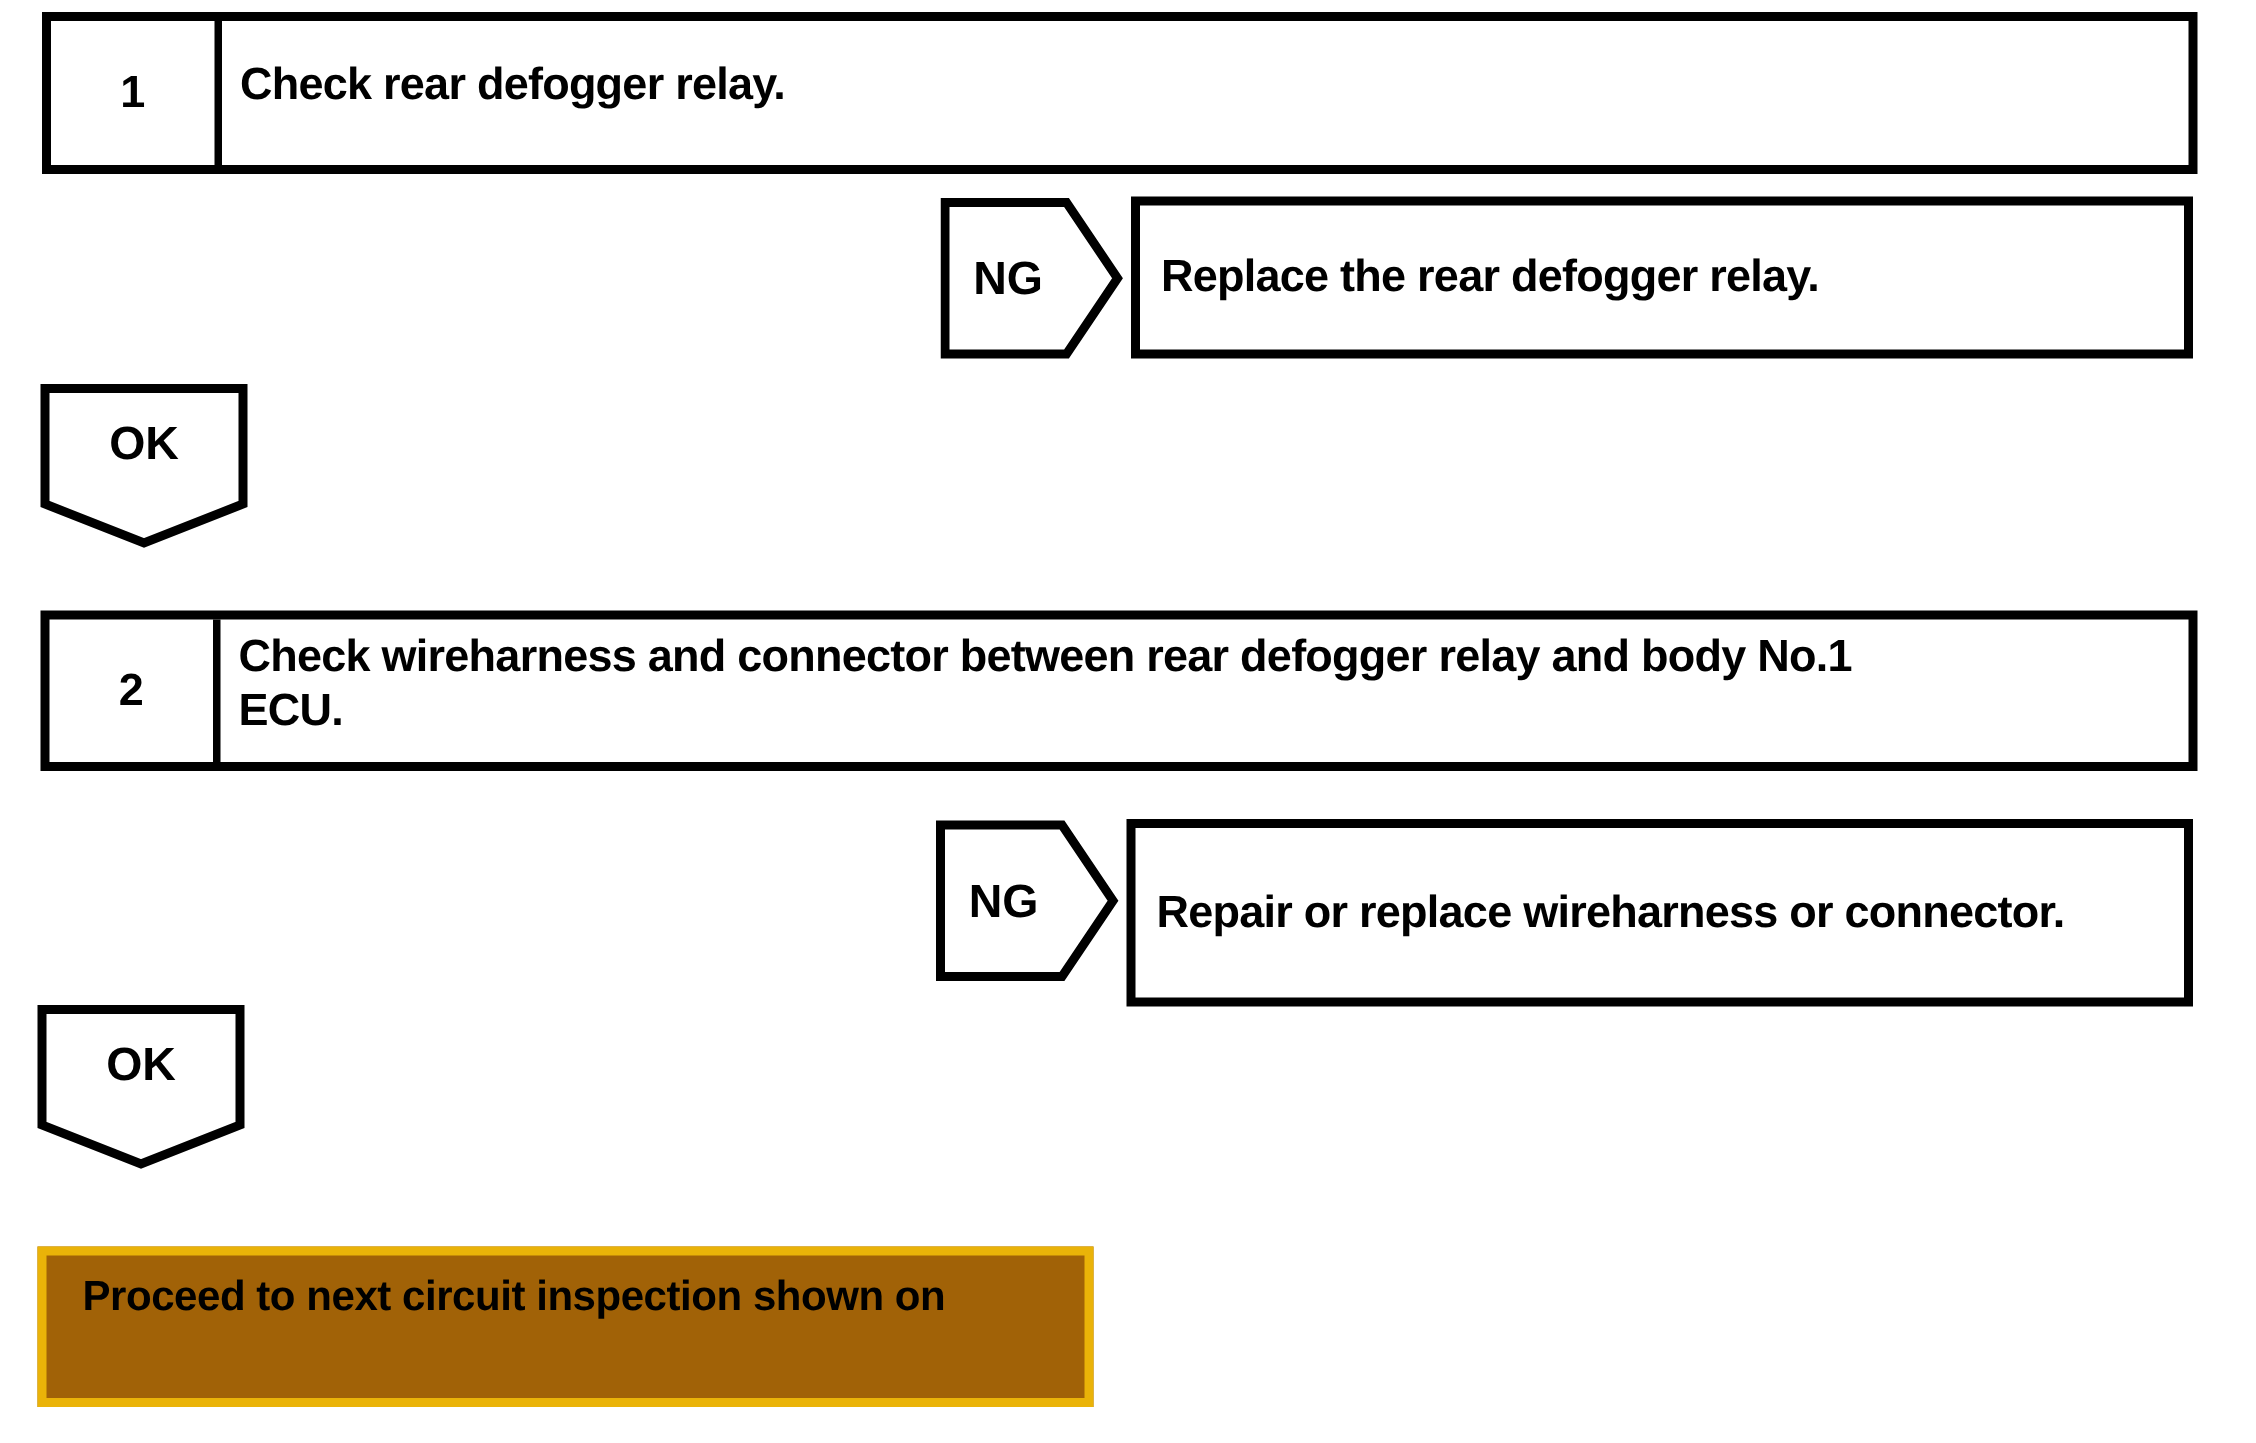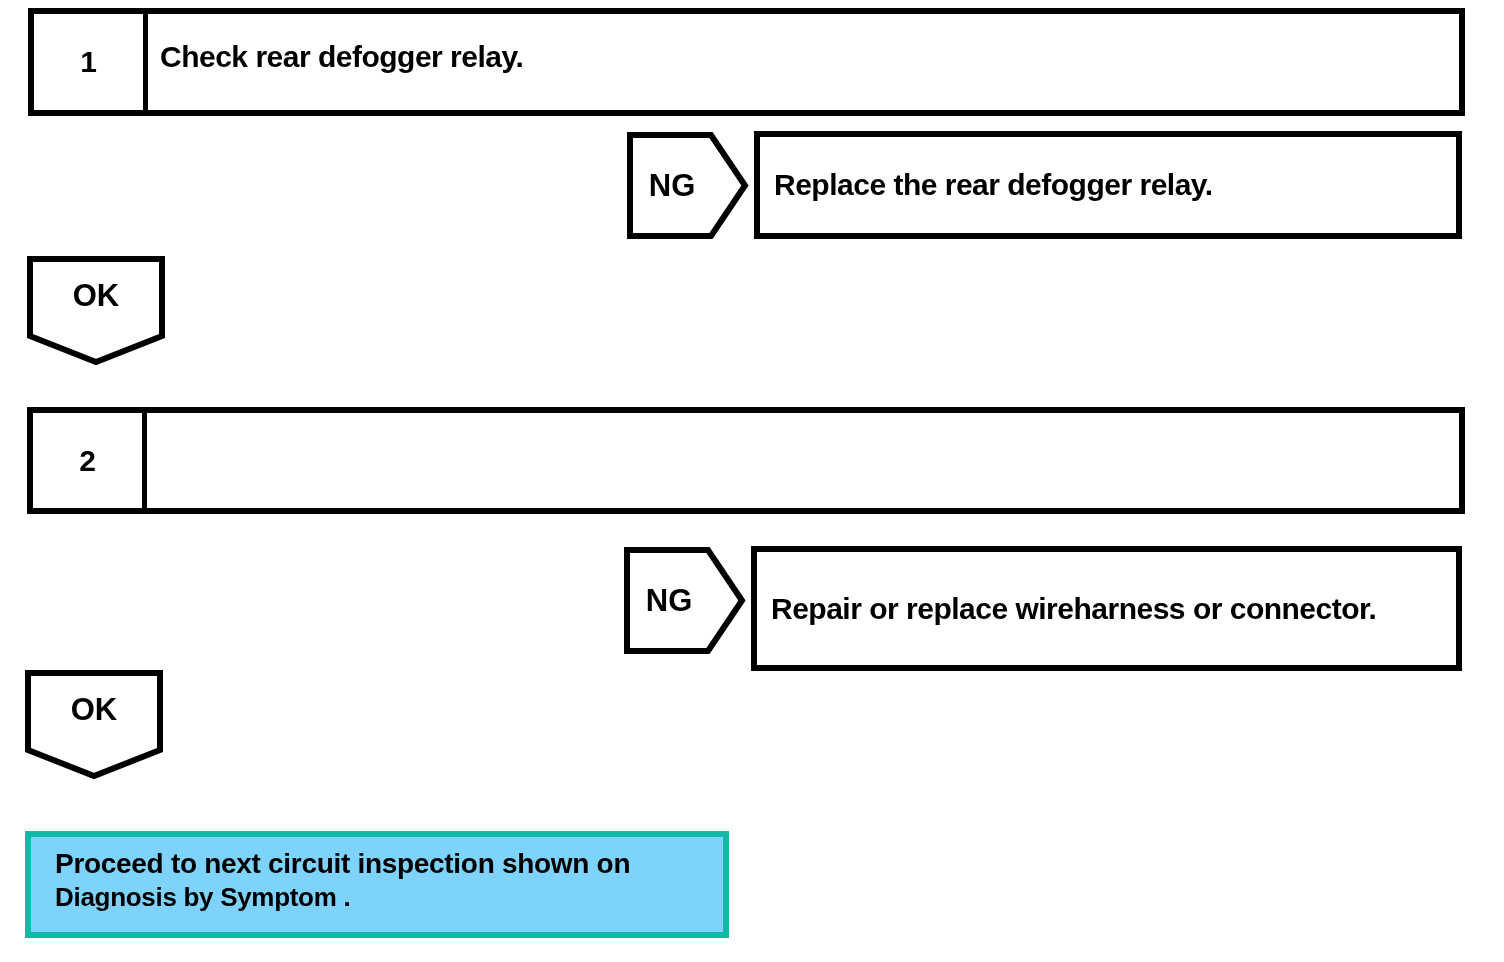--- a/index.html
+++ b/index.html
@@ -64,23 +64,23 @@
     position: absolute;
     display: flex;
     align-items: center;
     justify-content: center;
     font-size: 31px;
   }
   .connector svg { display: block; }
 
   
   .final-box {
-    border: 6px solid #14b8a6;
+    border: 6px solid #eab308;
     box-sizing: border-box;
-    background: #7dd3fc;
+    background: #a16207;
     padding: 9px 18px 0 24px;
   }
   .final-line1 {
     font-size: 28px;
     line-height: 35px;
     letter-spacing: -0.3px;
   }
   .final-line2 {
     font-size: 26px;
     line-height: 33px;
@@ -112,20 +112,24 @@
 
   <div class="abs connector" style="left:26px; top:256px; width:140px; height:110px;">
     <svg width="140" height="110" viewBox="0 0 140 110">
       <polygon points="4,3 136,3 136,80 70,106 4,80" fill="#ffffff" stroke="#000000" stroke-width="6" stroke-linejoin="miter"></polygon>
     </svg>
     <span class="shape-label" style="left:0; top:0; width:140px; height:80px;">OK</span>
   </div>
 
   <div class="abs step-box" style="left:27px; top:407px; width:1438px; height:107px;">
     <div class="step-num">2</div>
+    <div class="step-text">
+      <span>Check wireharness and connector between rear defogger relay and body No.1
+ECU.</span>
+    </div>
   </div>
 
   <div class="abs connector" style="left:624px; top:546px; width:122px; height:109px;">
     <svg width="122" height="109" viewBox="0 0 122 109">
       <polygon points="3,4 84,4 118,54.5 84,105 3,105" fill="#ffffff" stroke="#000000" stroke-width="6" stroke-linejoin="miter"></polygon>
     </svg>
     <span class="shape-label" style="left:0; top:0; width:90px; height:109px;">NG</span>
   </div>
 
   <div class="abs action-box" style="left:751px; top:546px; width:711px; height:125px;">
@@ -134,16 +138,15 @@
 
   <div class="abs connector" style="left:24px; top:670px; width:140px; height:110px;">
     <svg width="140" height="110" viewBox="0 0 140 110">
       <polygon points="4,3 136,3 136,80 70,106 4,80" fill="#ffffff" stroke="#000000" stroke-width="6" stroke-linejoin="miter"></polygon>
     </svg>
     <span class="shape-label" style="left:0; top:0; width:140px; height:80px;">OK</span>
   </div>
 
   <div class="abs final-box" style="left:25px; top:831px; width:704px; height:107px;">
     <div class="final-line1">Proceed to next circuit inspection shown on</div>
-    <div class="final-line2">Diagnosis by Symptom .</div>
   </div>
 
 </div>
 
 </body></html>

